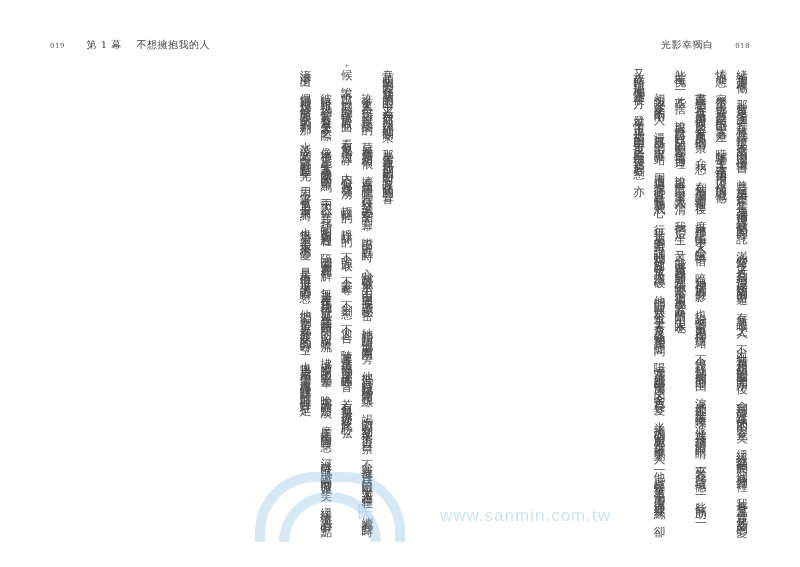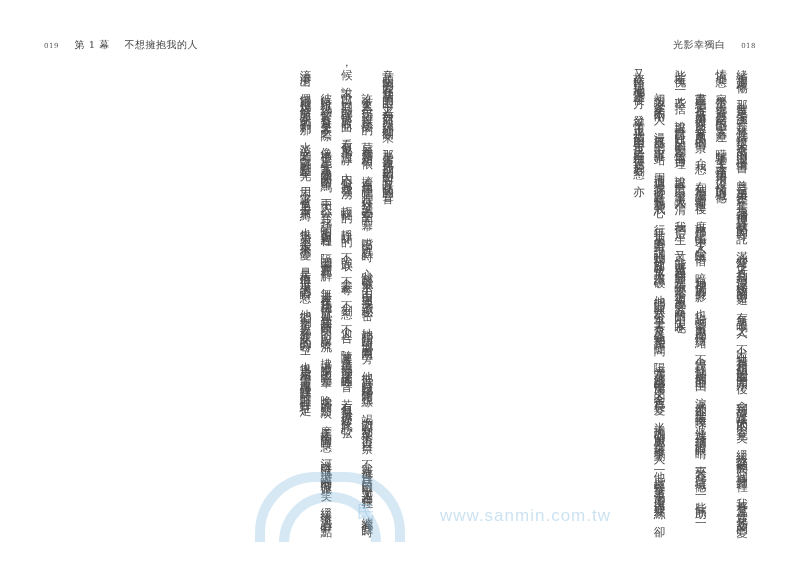--- a/index.html
+++ b/index.html
@@ -1,21 +1,21 @@
 <!DOCTYPE html>
 <html><head>
 <meta charset="utf-8">
 <style>
   html, body { margin:0; padding:0; }
   body {
     width:800px; height:567px; background:#ffffff; position:relative; overflow:hidden;
     font-family: "DejaVu Serif", "Liberation Serif", serif; color:#3a3a3a;
   }
   .header { position:absolute; top:38px; font-size:10px; color:#444; letter-spacing:0.5px; }
-  .header .num { font-size:7px; letter-spacing:0.5px; margin:0 12px; color:#555; }
+  .header .num { font-size:7px; letter-spacing:0.5px; margin:0 18px; color:#555; }
   .header-left { left:32px; }
   .header-right { right:32px;text-align:center; }
   .page { position:absolute; top:60px; height:460px; }
   .page-left { left:58px; width:340px; }
   .page-right { left:440px; width:312px; }
   .vtext {
     writing-mode: vertical-rl;
     font-size:11.6px;
     line-height:20.6px;
     letter-spacing:3.1px;

